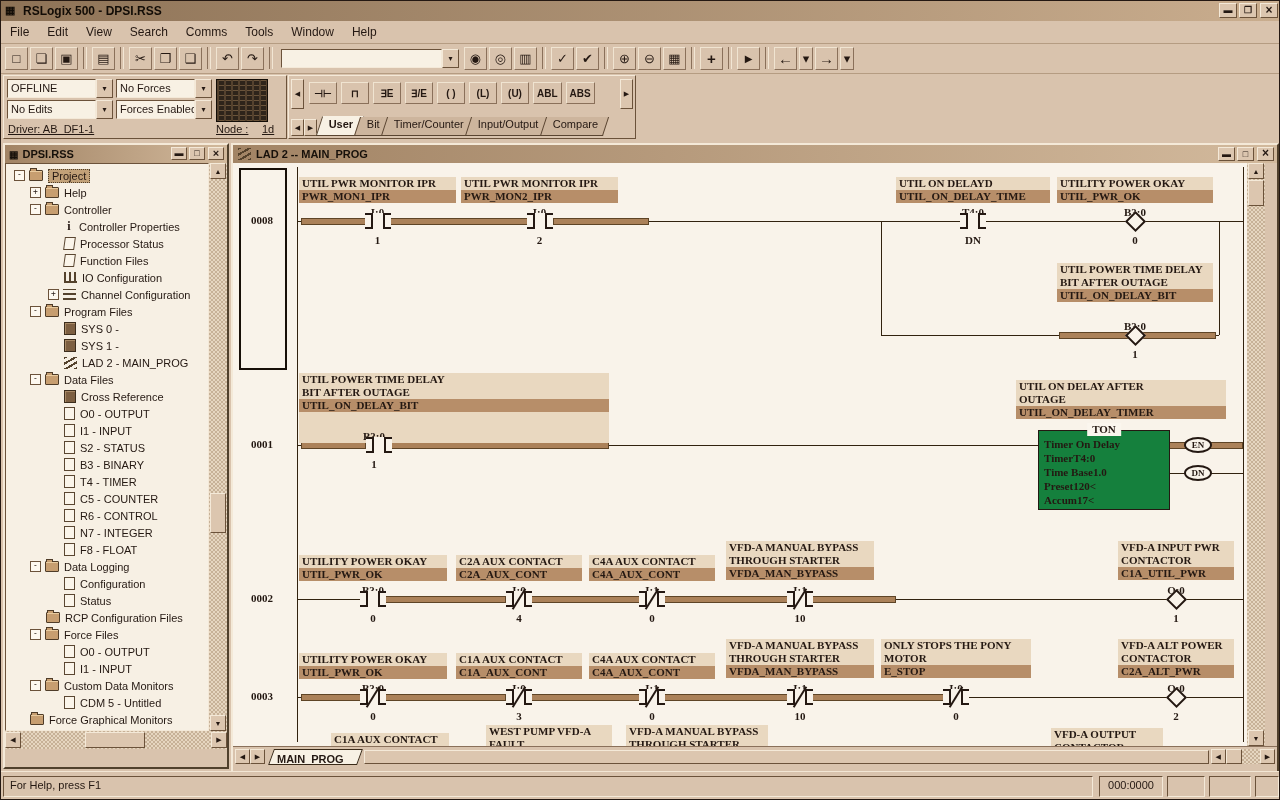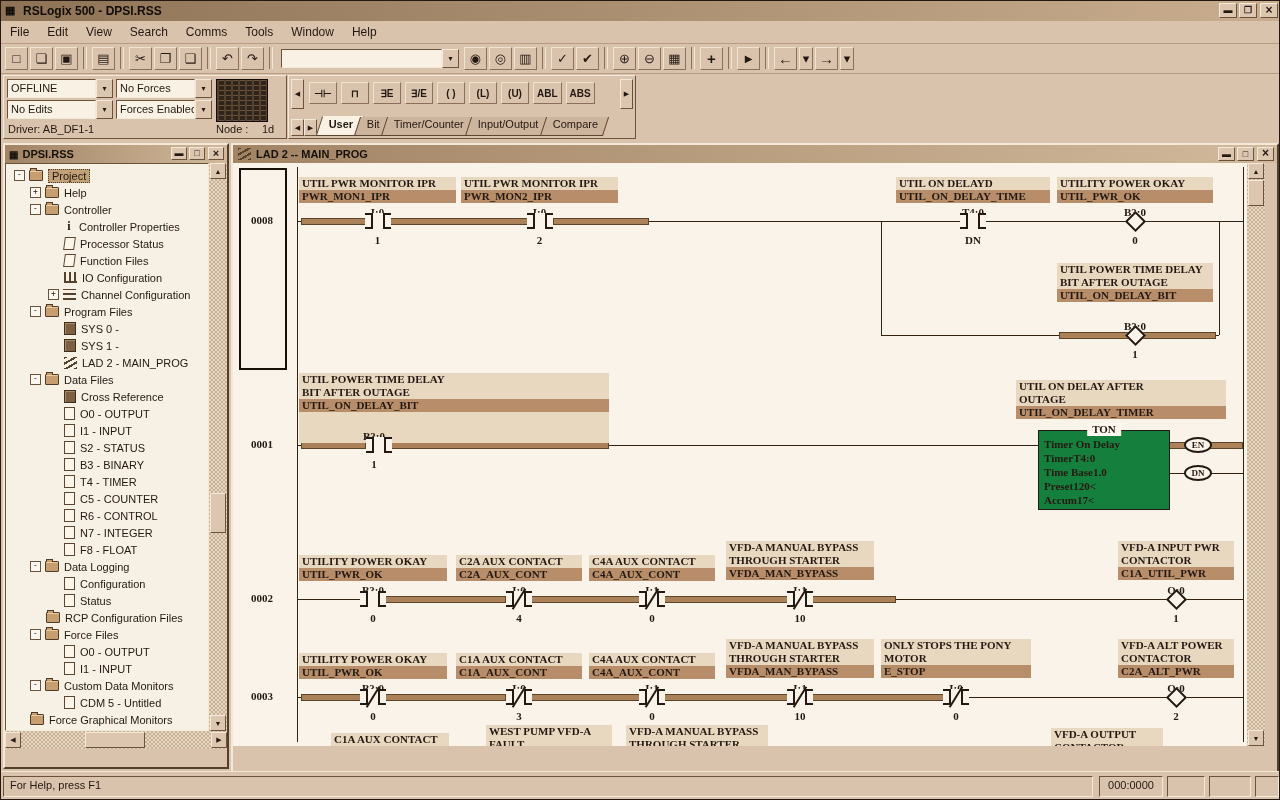--- a/index.html
+++ b/index.html
@@ -16,21 +16,21 @@
   .mitem{padding:2px 9px;}
   #toolbar1{left:0;top:42px;width:1280px;height:30px;display:flex;align-items:center;border-bottom:1px solid #b59c82;}
   .tbtn{width:23px;height:23px;margin:0 1px;display:flex;align-items:center;justify-content:center;font-size:13px;background:#d9c3ad;border:1px solid;border-color:#f0e4d1 #8a705a #8a705a #f0e4d1;box-sizing:border-box;}
   .tbtn.small{width:14px;}
   .tsep{width:2px;height:22px;border-left:1px solid #8a705a;border-right:1px solid #f2e6d4;margin:0 4px;}
   
   .panel{background:#d9c3ad;border:1px solid;border-color:#f4e9d8 #6b523a #6b523a #f4e9d8;}
   .combo{display:flex;height:19px;}
   .combo .cval{flex:1;background:#f8f1e4;border:1px solid;border-color:#6b523a #f4e9d8 #f4e9d8 #6b523a;font-size:11px;padding:2px 3px;white-space:nowrap;overflow:hidden;}
   .combo .cbtn{width:17px;font-size:8px;text-align:center;line-height:17px;}
-  .drvrow{font-size:11px;}
+  .drvrow{font-size:11px;text-decoration:underline;}
   #procimg{background:#2e241a;background-image:repeating-linear-gradient(90deg,#55422e 0 2px,transparent 2px 7px),repeating-linear-gradient(0deg,#6b543a 0 1px,transparent 1px 5px);border:1px solid #120c06;}
   .palbtn{height:22px;min-width:28px;padding:0 3px;margin:0 2px;display:flex;align-items:center;justify-content:center;font-size:10px;font-weight:bold;background:#d9c3ad;border:1px solid;border-color:#f0e4d1 #8a705a #8a705a #f0e4d1;box-sizing:border-box;}
   .paltab{height:16px;padding:1px 8px;font-size:11px;transform:skewX(-18deg);border:1px solid #5a4531;border-top:none;background:#cdb59d;margin-left:-4px;}
   .paltab .tl{display:inline-block;transform:skewX(18deg);}
   .paltab.on{background:#f8f1e4;font-weight:bold;border-top:1px solid #f8f1e4;}
   
   .win{background:#d9c3ad;border:2px solid;border-color:#f4e9d8 #50402c #50402c #f4e9d8;box-sizing:border-box;}
   #tree{background:#f7f0e4;overflow:hidden;border:1px solid;border-color:#6b523a #f4e9d8 #f4e9d8 #6b523a;box-sizing:border-box;padding-top:3px;}
   .trow{height:17px;display:flex;align-items:center;font-size:11px;white-space:nowrap;}
   .d0{padding-left:8px}.d1{padding-left:24px}.d2{padding-left:58px}.d2e{padding-left:42px}
@@ -694,20 +694,30 @@
       </div>
     </div>
 
     <div class="abs checker" style="left:1014px;top:18px;width:18px;height:583px">
       <span class="btn3d sbtn abs" style="left:1px;top:0;width:16px;height:16px">▲</span>
       <span class="btn3d abs" style="left:1px;top:17px;width:16px;height:26px"></span>
       <span class="btn3d sbtn abs" style="left:1px;bottom:0;width:16px;height:16px">▼</span>
     </div>
     <div class="abs" style="left:1032px;top:18px;width:12px;height:583px;background:#d9c3ad"></div>
 
+    <div class="abs" style="left:0;top:601px;width:1044px;height:19px;background:#d9c3ad;border-top:1px solid #8a705a;display:flex;align-items:center">
+      <span class="btn3d sbtn" style="width:15px;height:15px;margin-left:2px">◀</span>
+      <span class="btn3d sbtn" style="width:15px;height:15px">▶</span>
+      <span class="ladtab"><span class="bg"></span><span class="lbl">MAIN_PROG</span></span>
+      <span class="btn3d" style="width:845px;height:14px;margin-left:8px"></span>
+      <span class="btn3d sbtn" style="width:15px;height:15px;margin-left:2px">◀</span>
+      <span class="btn3d" style="width:16px;height:15px"></span>
+      <span class="checker" style="flex:1;height:15px"></span>
+      <span class="btn3d sbtn" style="width:15px;height:15px;margin-right:2px">▶</span>
+    </div>
   </div>
 
   <div class="abs" style="left:0;top:770px;width:1280px;height:30px;background:#d9c3ad;border-top:1px solid #f2e6d4">
     <span class="scell abs" style="left:2px;top:4px;width:1090px;height:21px">For Help, press F1</span>
     <span class="scell abs" style="left:1098px;top:4px;width:64px;height:21px;text-align:center">000:0000</span>
     <span class="scell abs" style="left:1166px;top:4px;width:38px;height:21px"></span>
     <span class="scell abs" style="left:1208px;top:4px;width:42px;height:21px"></span>
     <span class="scell abs" style="left:1254px;top:4px;width:24px;height:21px"></span>
   </div>
 

